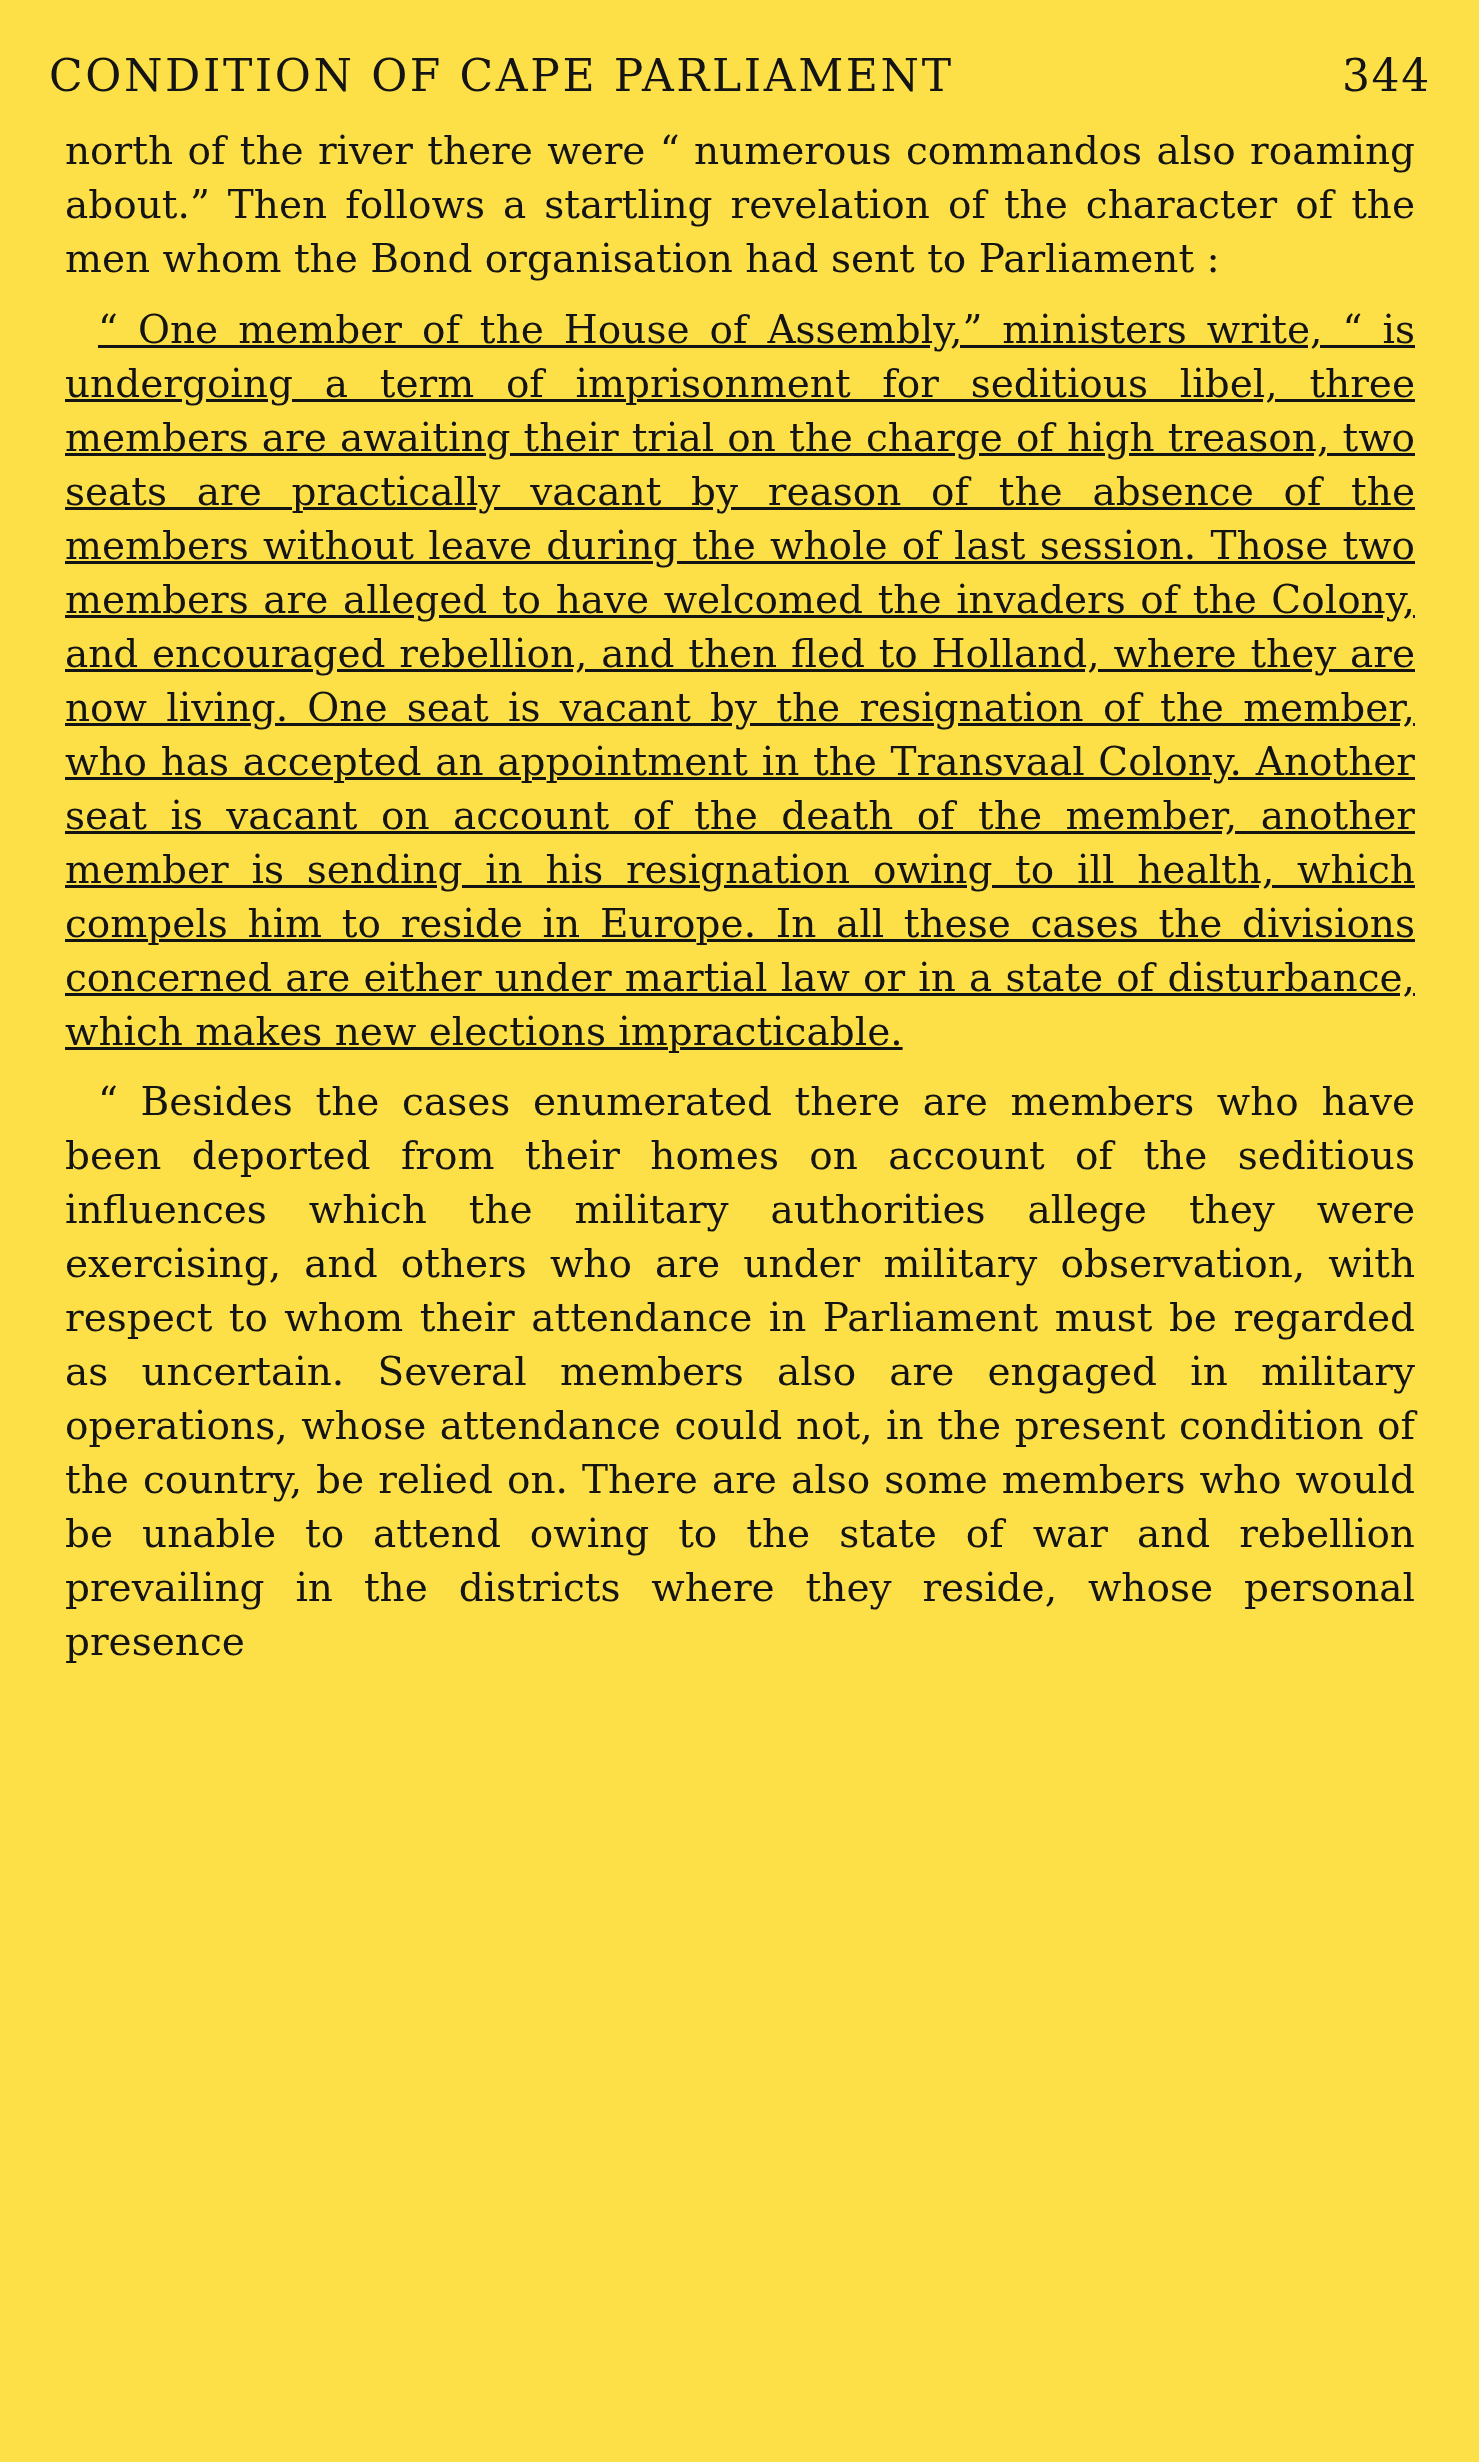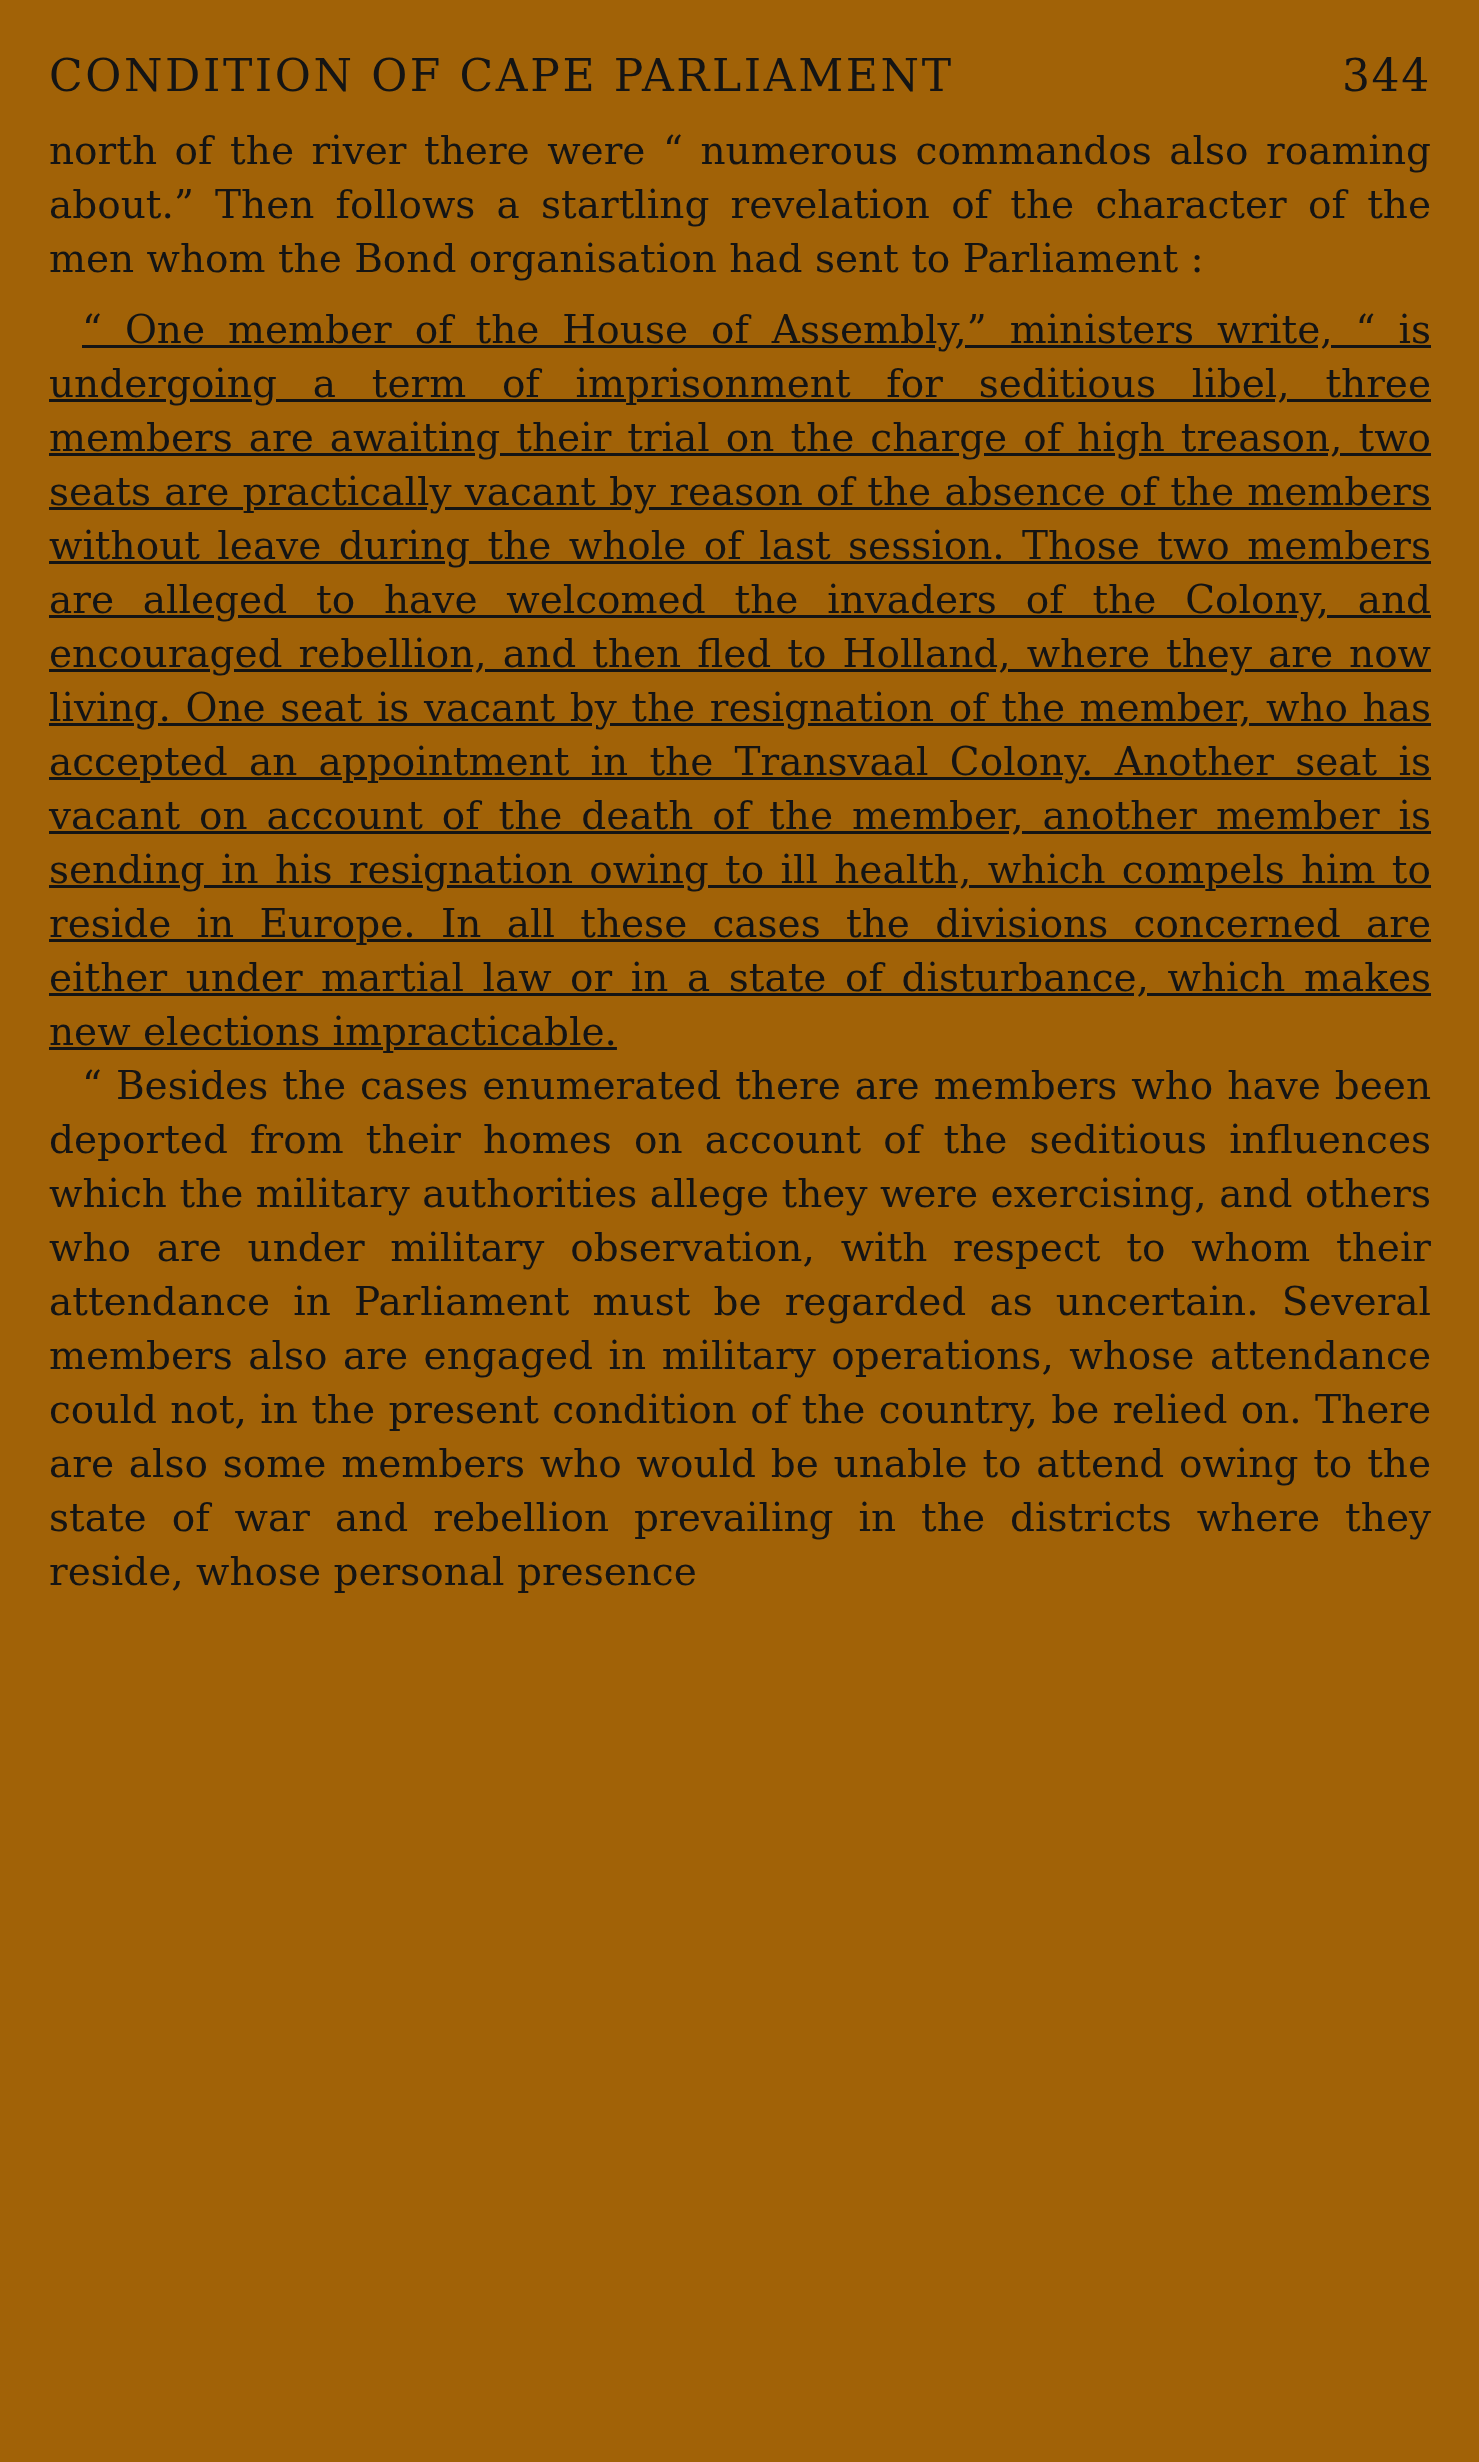--- a/index.html
+++ b/index.html
@@ -5,21 +5,21 @@
   html, body {
     margin: 0;
     padding: 0;
     background: #fdfdfb;
   }
   .page {
     position: relative;
     width: 1480px;
     min-height: 2462px;
     box-sizing: border-box;
-    background: #a16207;
+    background: #fde047;
     color: #141414;
     font-family: "DejaVu Serif", "Liberation Serif", serif;
     padding: 50px 49px 35px 49px;
   }
   .running-head {
     display: flex;
     justify-content: space-between;
     align-items: baseline;
     font-size: 44px;
     letter-spacing: 1.7px;
@@ -27,21 +27,21 @@
     white-space: nowrap;
   }
   .running-head .title {
     letter-spacing: 2.6px;
   }
   .body-text {
     font-size: 39px;
     line-height: 54px;
   }
   .body-text p {
-    margin: 0;
+    margin: 16px;
     text-align: justify;
     text-justify: inter-word;
   }
   .body-text p.opening {
     text-indent: 0;
   }
   .body-text p.quote-first {
     margin-top: 17.3px;
     text-indent: 33px;
     text-decoration: underline;

